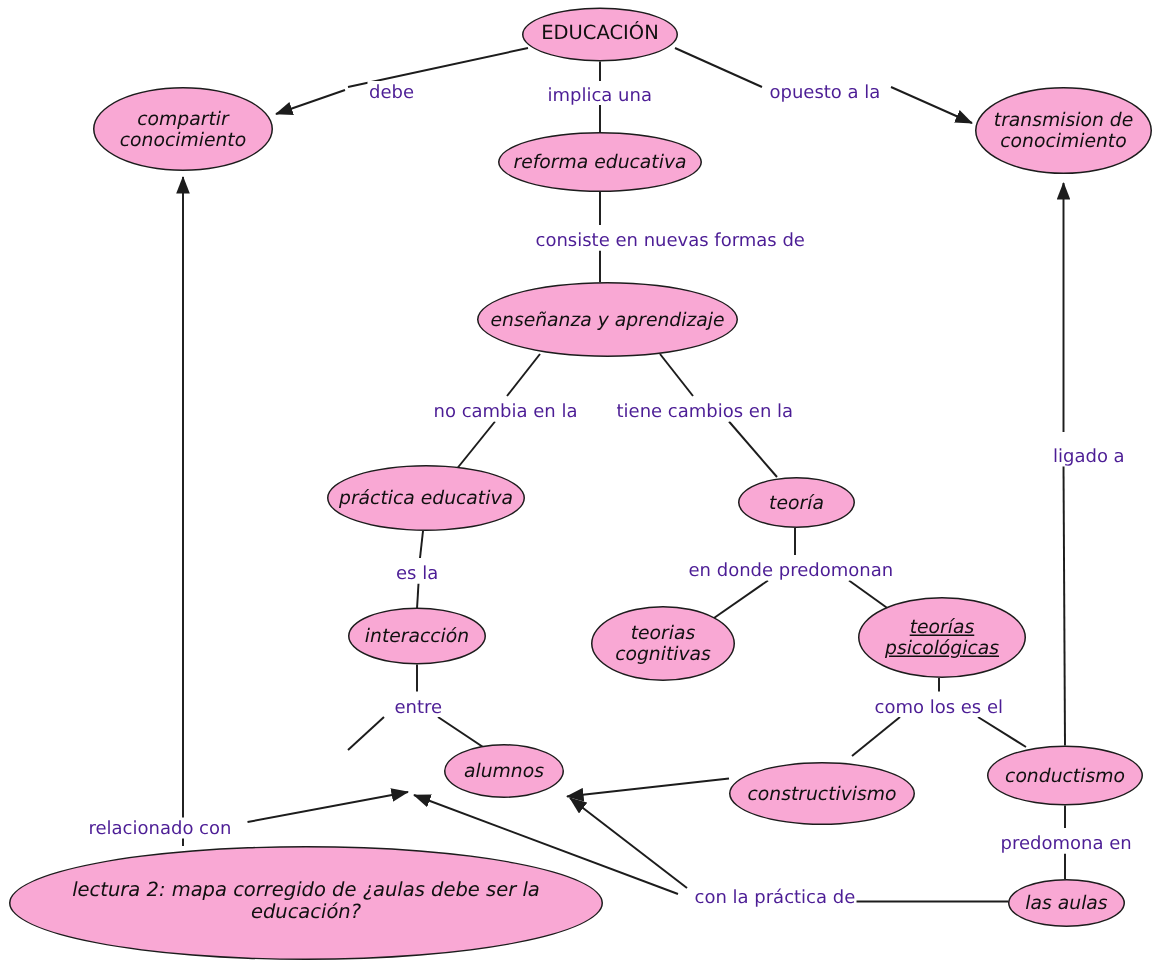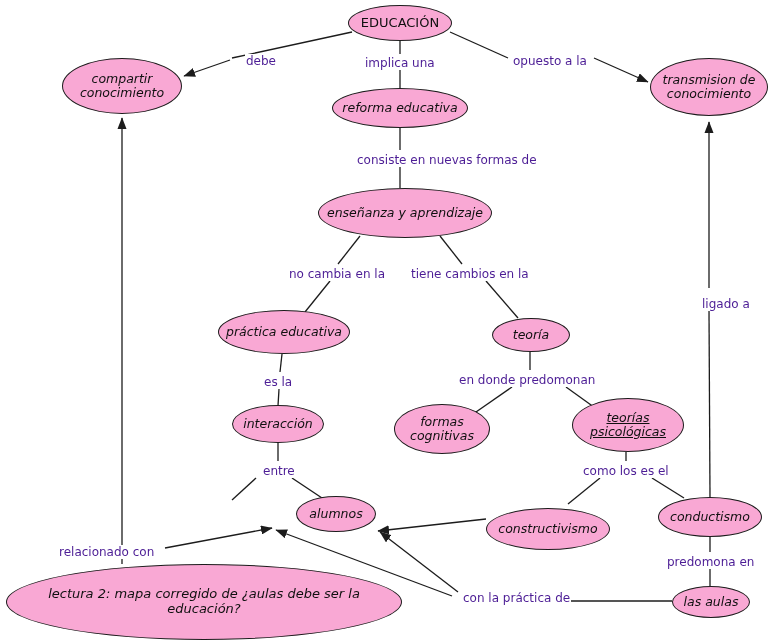--- a/index.html
+++ b/index.html
@@ -160,21 +160,21 @@
 
   <div class="node" style="left:492px; top:318px; width:78px; height:34px;">
     <span class="node-label">teoría</span>
   </div>
 
   <div class="node" style="left:232px; top:405px; width:92px; height:38px;">
     <span class="node-label">interacción</span>
   </div>
 
   <div class="node" style="left:394px; top:404px; width:96px; height:50px;">
-    <span class="node-label">formas
+    <span class="node-label">teorias
 cognitivas</span>
   </div>
 
   <div class="node" style="left:572px; top:398px; width:112px; height:54px;text-decoration:underline;">
     <span class="node-label">teorías
 psicológicas</span>
   </div>
 
 
   <div class="node" style="left:296px; top:496px; width:80px; height:36px;">

